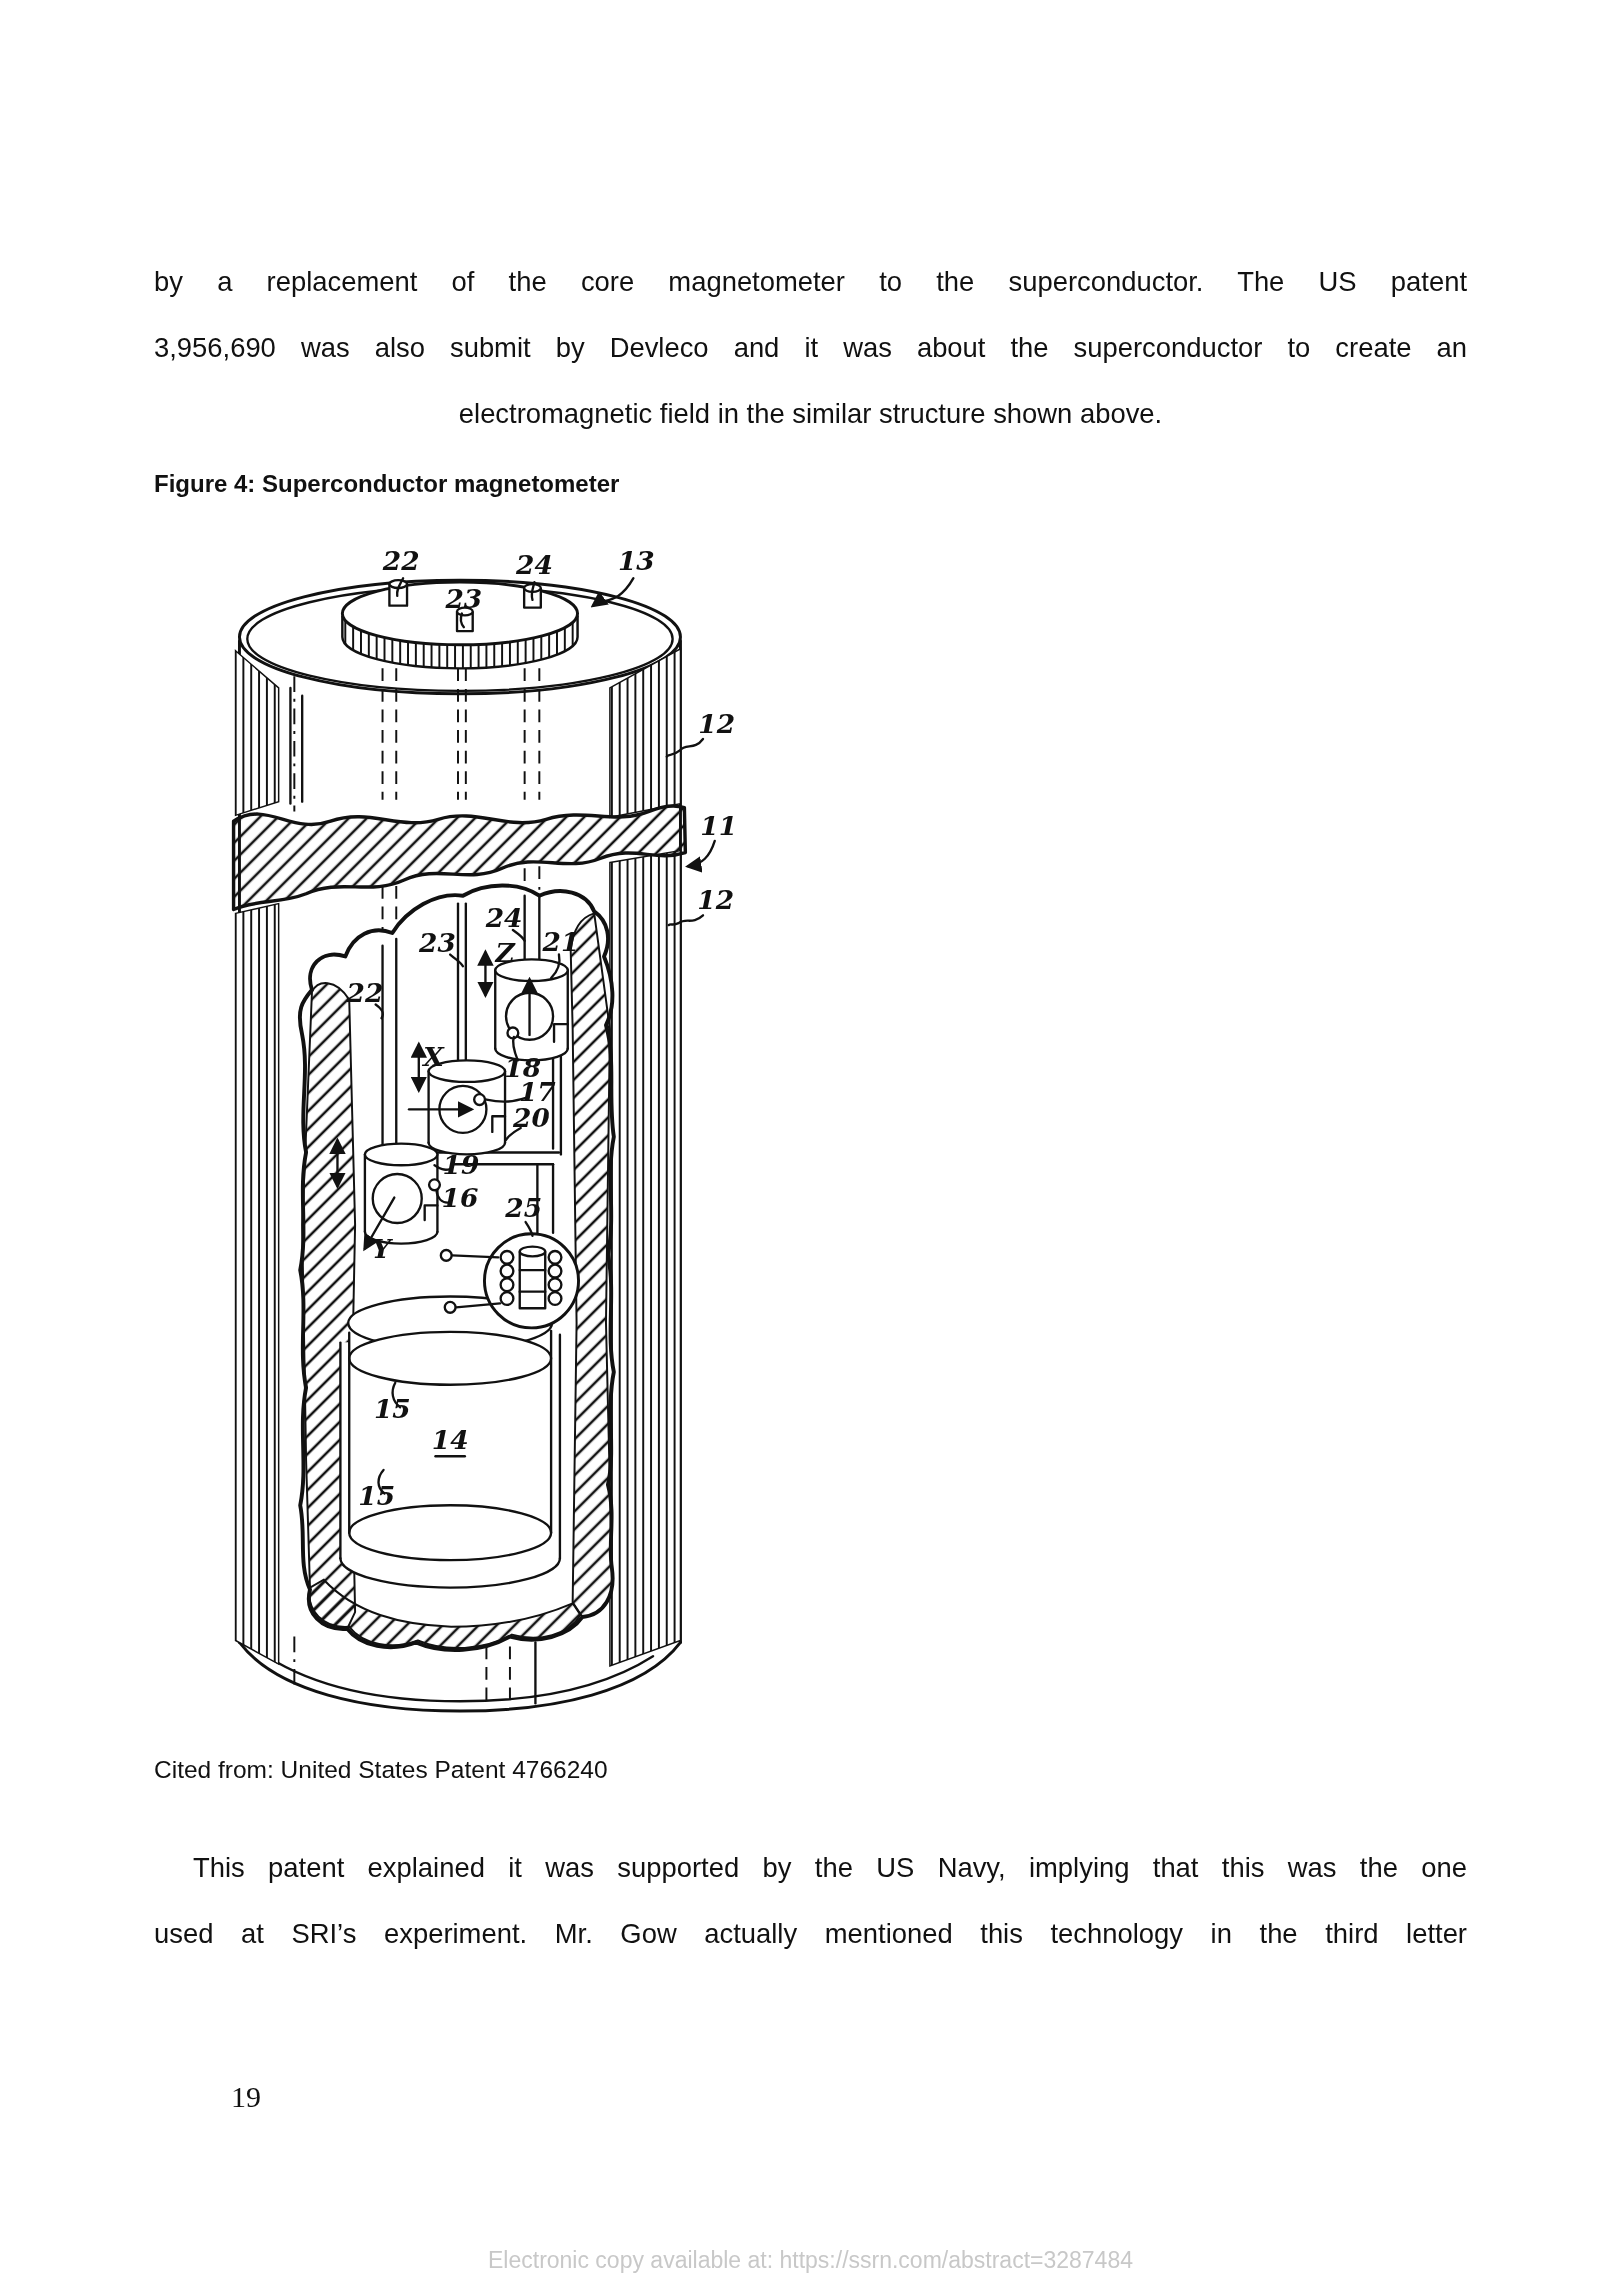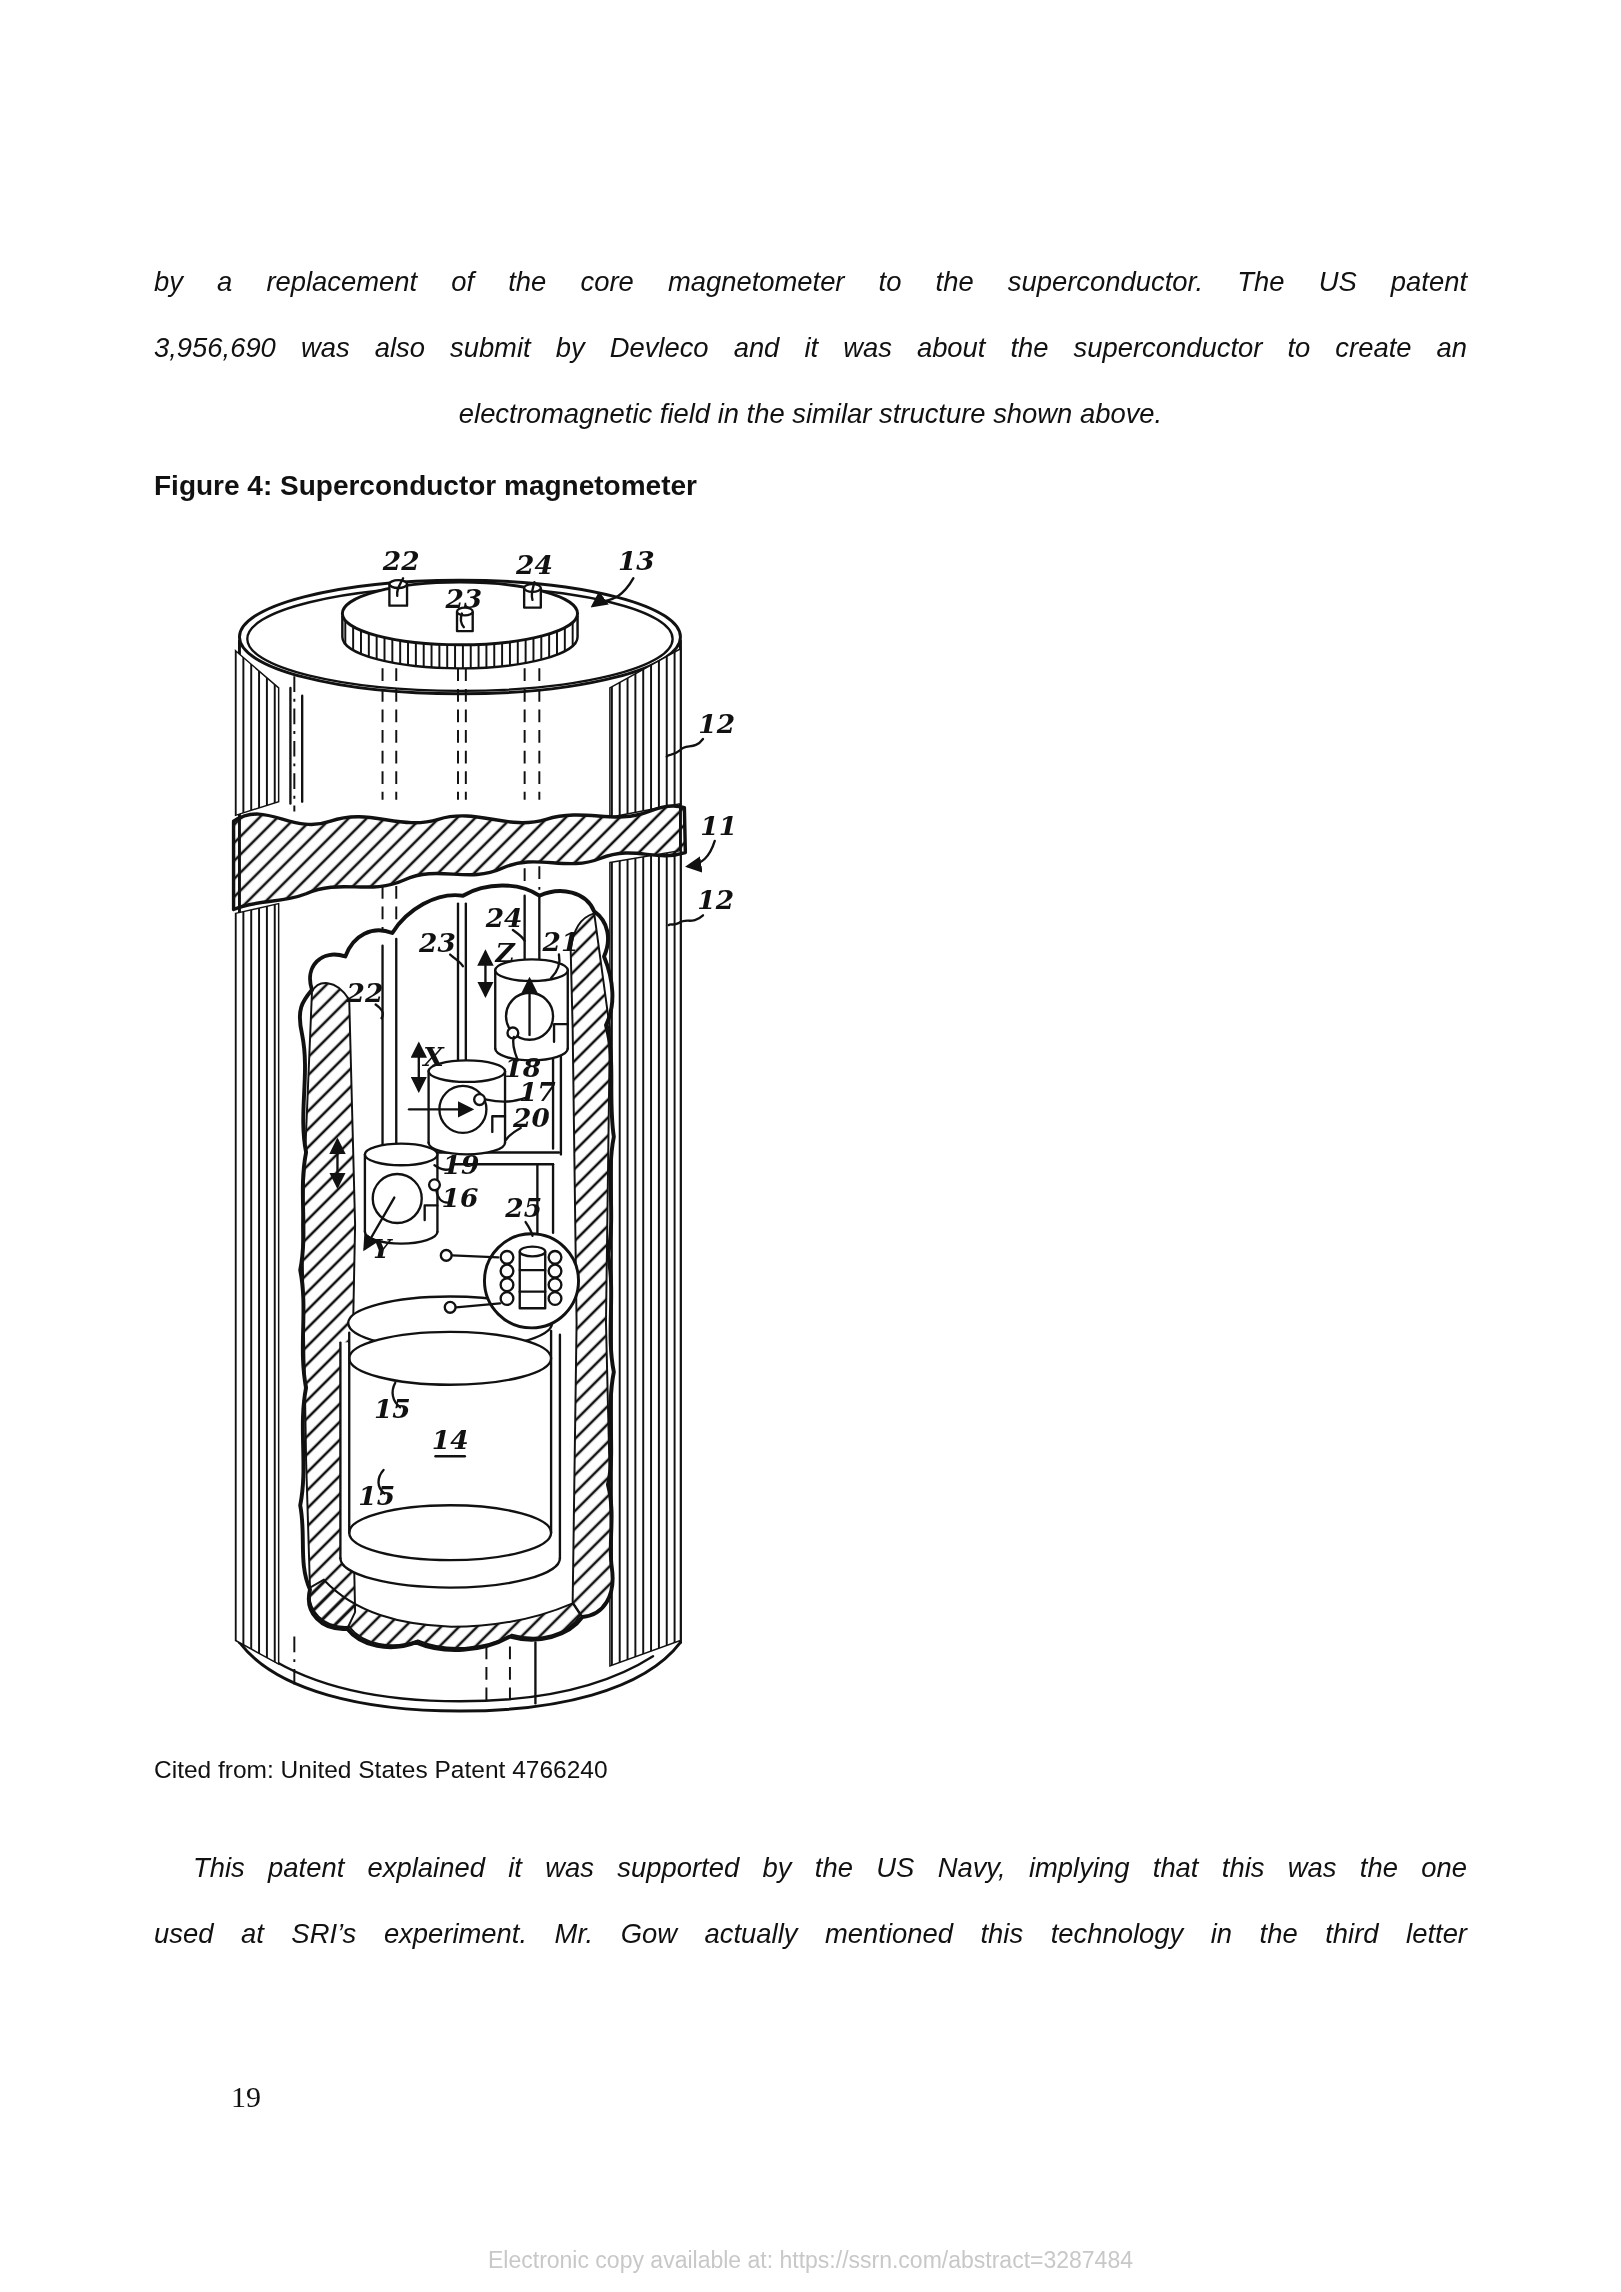--- a/index.html
+++ b/index.html
@@ -1,24 +1,24 @@
 <!DOCTYPE html>
 <html><head>
 <meta charset="utf-8">
 <style>
   html,body{margin:0;padding:0;background:#ffffff;}
   .page{position:relative;width:1621px;height:2293px;background:#ffffff;
         font-family:"Liberation Sans",sans-serif;color:#111;overflow:hidden;}
   .para{position:absolute;left:154px;width:1313px;font-size:27.4px;line-height:66px;}
-  .para .ln{text-align:justify;text-align-last:justify;font-style:italic;}
+  .para .ln{text-align:justify;text-align-last:justify;}
   .para .ln.last{text-align:center;text-align-last:auto;}
   .p1{top:249px;}
   .p2{top:1835px;}
   .p2 .first{padding-left:39px;}
-  .figtitle{position:absolute;left:154px;top:470px;margin:0;font-size:28px;font-weight:700;}
+  .figtitle{position:absolute;left:154px;top:470px;margin:0;font-size:24px;font-weight:700;}
   .caption{position:absolute;left:154px;top:1754px;font-size:24.5px;line-height:31px;}
   .pagenum{position:absolute;left:231px;top:2080px;font-family:"Liberation Serif",serif;font-size:30px;}
   .footer{position:absolute;left:0;top:2247px;width:1621px;text-align:center;font-size:23px;color:#c8c8c8;}
   .figure{position:absolute;left:208px;top:539px;width:549px;height:1176px;}
   .figure svg{display:block;width:549px;height:1176px;}
   .s{stroke:#111;fill:none;stroke-width:2.4;stroke-linecap:round;stroke-linejoin:round;}
   .s3{stroke:#111;fill:none;stroke-width:3;stroke-linecap:round;stroke-linejoin:round;}
   .sw{stroke:#111;fill:#fff;stroke-width:2.4;stroke-linejoin:round;}
   .sw3{stroke:#111;fill:#fff;stroke-width:3;stroke-linejoin:round;}
   .dash{stroke:#111;stroke-width:2;stroke-dasharray:13 8;fill:none;}

